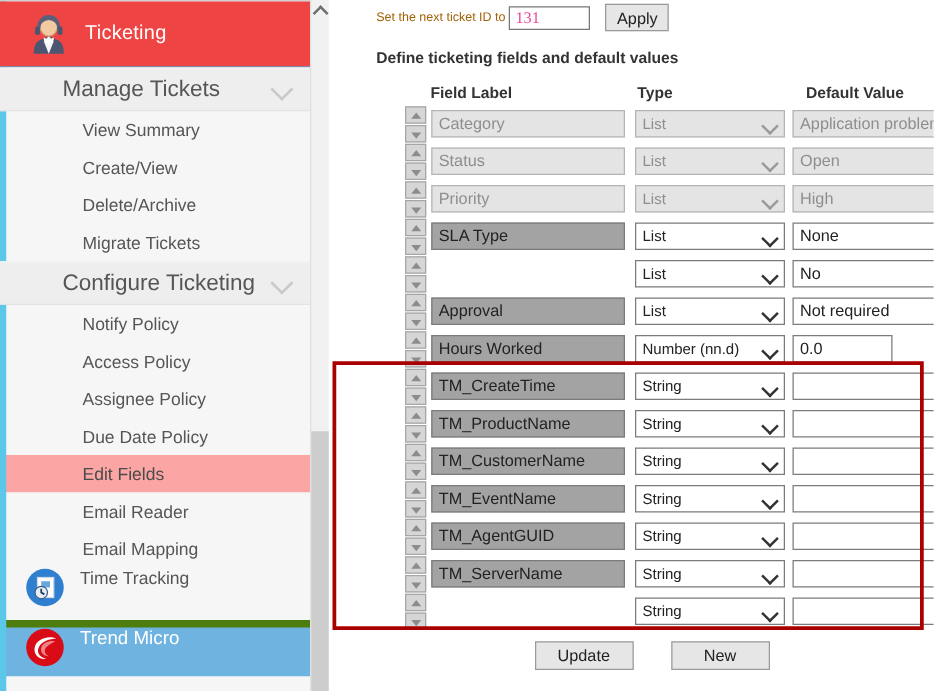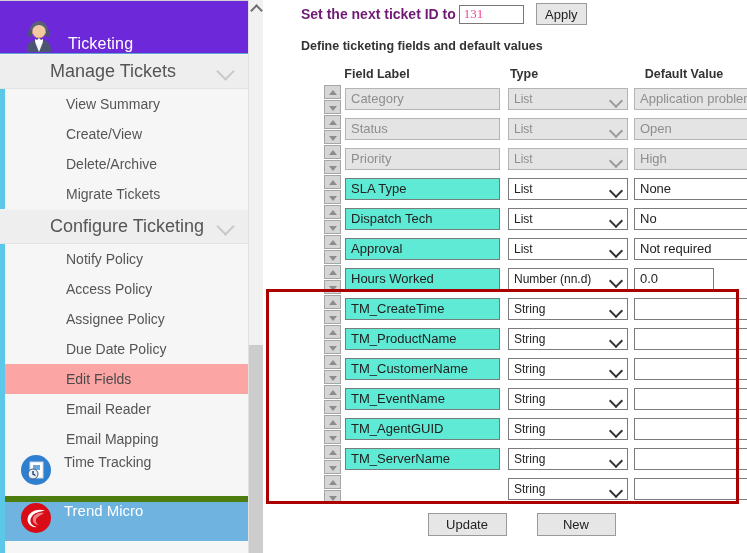--- a/index.html
+++ b/index.html
@@ -17,22 +17,22 @@
     position:absolute;left:0;top:0;width:248px;height:553px;
     background:#f6f6f6;overflow:hidden;
     border-top:1px solid #cfd2d4;
     box-sizing:border-box;
   }
   .accent-rail{
     position:absolute;left:0;top:0;width:5px;height:553px;
     background:#5bc8ea;
   }
   .brand-row{
-    position:relative;height:53px;background:#6d28d9;
-    display:flex;align-items:flex-end;
+    position:relative;height:53px;background:#ef4444;
+    display:flex;align-items:center;
     border-bottom:1px solid #5aa4d4;
     box-sizing:border-box;
   }
   .brand-row .brand-title{
     color:#ffffff;font-size:16px;letter-spacing:.2px;margin-left:12px;
   }
   .av{
     width:34px;height:34px;margin-left:22px;position:relative;flex:0 0 auto;
   }
   .group-row{
@@ -85,21 +85,21 @@
   }
 
   
   #main{
     position:absolute;left:264px;top:0;width:483px;height:553px;
     background:#ffffff;overflow:hidden;
   }
   .topline{
     position:absolute;left:37px;top:3px;display:flex;align-items:center;
   }
-  .topline .lbl{font-weight:bold;font-size:14px;color:#701a75;}
+  .topline .lbl{font-weight:normal;font-size:10px;color:#a16207;}
   .ticket-input{
     width:65px;height:19px;margin-left:3px;padding:0 4px;
     border:1px solid #777;background:#fff;font-family:Liberation Serif, serif;
     font-size:13px;color:#ec4899;box-sizing:border-box;
   }
   .btn{
     border:1px solid #9a9a9a;background:#e6e6e6;
     font-family:"Liberation Sans",sans-serif;font-size:13px;color:#222;
     padding:2px 0;text-align:center;box-sizing:border-box;cursor:pointer;
   }
@@ -131,21 +131,21 @@
   .spin .sbtn.dn{top:15px;}
   .spin .sbtn i{
     position:absolute;left:4px;top:4px;width:0;height:0;
     border-left:4px solid transparent;border-right:4px solid transparent;
   }
   .spin .sbtn.up i{border-bottom:5px solid #8c8c8c;}
   .spin .sbtn.dn i{border-top:5px solid #8c8c8c;top:5px;}
 
   .f-label{
     position:absolute;left:33px;top:3px;width:155px;height:22px;
-    border:1px solid #7b7b7b;background:#5eead4;box-sizing:border-box;
+    border:1px solid #7b7b7b;background:#a3a3a3;box-sizing:border-box;
     padding:0 5px;font-family:"Liberation Sans",sans-serif;font-size:13px;
     color:#222;line-height:20px;white-space:nowrap;overflow:hidden;
   }
   .f-label.dim{background:#e4e4e4;border-color:#b4b4b4;color:#8e8e8e;}
 
   .f-type{
     position:absolute;left:196px;top:3px;width:120px;height:22px;
     border:1px solid #7b7b7b;background:#fff;box-sizing:border-box;
     padding:0 5px;font-family:"Liberation Sans",sans-serif;font-size:12px;
     color:#222;line-height:20px;white-space:nowrap;overflow:hidden;
@@ -349,21 +349,20 @@
         </div>
         <div class="row">
           <div class="spin">
             <div class="sbtn up">
               <i></i>
             </div>
             <div class="sbtn dn">
               <i></i>
             </div>
           </div>
-          <div class="f-label">Dispatch Tech</div>
           <div class="f-type"><span>List</span><span class="arw"></span></div>
           <div class="f-def"><span>No</span><span class="arw"></span></div>
           <div class="del"><svg width="20" height="20" viewBox="0 0 20 20">
               <path d="M3.2 3.8 L16.4 16.6" stroke="#b51a1a" stroke-width="3.1" stroke-linecap="round"></path>
               <path d="M16.4 3.8 L3.2 16.6" stroke="#b51a1a" stroke-width="3.1" stroke-linecap="round"></path>
             </svg></div>
         </div>
         <div class="row">
           <div class="spin">
             <div class="sbtn up">

